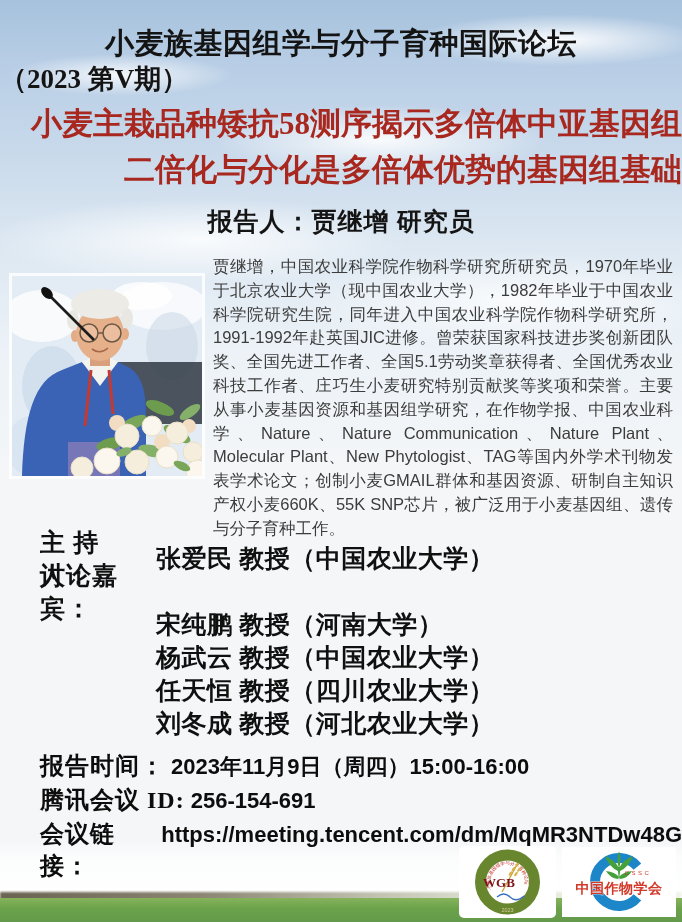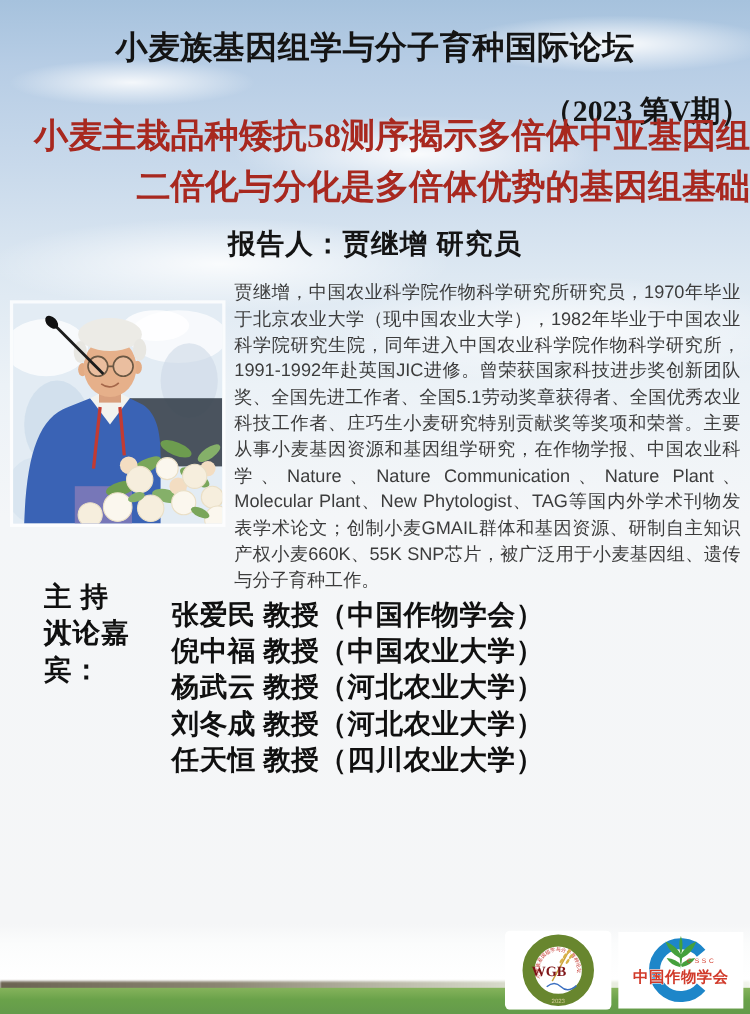--- a/index.html
+++ b/index.html
@@ -25,22 +25,22 @@
   }
   .field{
     position:absolute;left:0;right:0;bottom:0;height:24px;
     background:linear-gradient(180deg,#86b35c 0%,#6aa24a 45%,#649a4b 100%);
   }
   .forum-title{
     position:absolute;top:24px;left:0;right:0;text-align:center;
     font-size:29px;font-weight:bold;color:#141414;letter-spacing:0.5px;
   }
   .forum-session{
-    position:absolute;top:61px;left:0;right:0;text-align:right;
-    font-size:27px;font-weight:bold;color:#141414;margin-top:22px;
+    position:absolute;top:61px;left:0;right:0;text-align:left;
+    font-size:27px;font-weight:bold;color:#141414;
   }
   .talk-title{
     position:absolute;top:101px;left:0;right:0;text-align:right;
     font-size:31px;font-weight:bold;color:#a8281f;line-height:46px;
   }
   .speaker-line{
     position:absolute;top:205px;left:0;right:0;text-align:center;
     font-size:25px;font-weight:bold;color:#141414;letter-spacing:1px;
   }
   .photo{
@@ -137,40 +137,57 @@
       <ellipse cx="112" cy="176" rx="8" ry="4" fill="#85b069" transform="rotate(-20 112 176)"></ellipse>
       <ellipse cx="170" cy="190" rx="9" ry="4" fill="#7aa65a" transform="rotate(25 170 190)"></ellipse>
     </g>
   </svg>
 
   <div class="bio">贾继增，中国农业科学院作物科学研究所研究员，1970年毕业于北京农业大学（现中国农业大学），1982年毕业于中国农业科学院研究生院，同年进入中国农业科学院作物科学研究所，1991-1992年赴英国JIC进修。曾荣获国家科技进步奖创新团队奖、全国先进工作者、全国5.1劳动奖章获得者、全国优秀农业科技工作者、庄巧生小麦研究特别贡献奖等奖项和荣誉。主要从事小麦基因资源和基因组学研究，在作物学报、中国农业科学、Nature、Nature Communication、Nature Plant、Molecular Plant、New Phytologist、TAG等国内外学术刊物发表学术论文；创制小麦GMAIL群体和基因资源、研制自主知识产权小麦660K、55K SNP芯片，被广泛用于小麦基因组、遗传与分子育种工作。</div>
 
   <div class="panel">
     <div class="panel-row">
       <span class="panel-label">主 持 人：</span>
-      <span class="panel-name">张爱民 教授（中国作物学会）</span>
+      <span class="panel-name">张爱民 教授（中国农业大学）</span>
     </div>
     <div class="panel-row">
       <span class="panel-label">讨论嘉宾：</span>
-      <span class="panel-name">倪中福 教授（中国农业大学）</span>
-    </div>
-    <div class="panel-row">
-      <span class="panel-label"></span>
-      <span class="panel-name">杨武云 教授（河北农业大学）</span>
+    </div>
+    <div class="panel-row">
+      <span class="panel-label"></span>
+      <span class="panel-name">宋纯鹏 教授（河南大学）</span>
+    </div>
+    <div class="panel-row">
+      <span class="panel-label"></span>
+      <span class="panel-name">杨武云 教授（中国农业大学）</span>
+    </div>
+    <div class="panel-row">
+      <span class="panel-label"></span>
+      <span class="panel-name">任天恒 教授（四川农业大学）</span>
     </div>
     <div class="panel-row">
       <span class="panel-label"></span>
       <span class="panel-name">刘冬成 教授（河北农业大学）</span>
     </div>
-    <div class="panel-row">
-      <span class="panel-label"></span>
-      <span class="panel-name">任天恒 教授（四川农业大学）</span>
-    </div>
   </div>
 
+  <div class="info">
+    <div class="info-row">
+      <span class="info-label">报告时间：</span>
+      <span class="info-value">2023年11月9日（周四）15:00-16:00</span>
+    </div>
+    <div class="info-row">
+      <span class="info-label">腾讯会议 ID:</span>
+      <span class="info-value">256-154-691</span>
+    </div>
+    <div class="info-row">
+      <span class="info-label">会议链接：</span>
+      <span class="info-value">https://meeting.tencent.com/dm/MqMR3NTDw48G</span>
+    </div>
+  </div>
 
   <svg class="logo logo-wgb" viewBox="0 0 97 72" xmlns="http://www.w3.org/2000/svg">
     <rect width="97" height="72" rx="5" fill="#ffffff"></rect>
     <circle cx="48.5" cy="36" r="27" fill="#ffffff" stroke="#68862e" stroke-width="11"></circle>
     <defs>
       <path id="wgbArc" d="M33.3,44.8 A17.5,17.5 0 1 1 63.7,44.8" fill="none"></path>
     </defs>
     <text font-size="4.6" fill="#c22a22" font-family="Liberation Sans, sans-serif">
       <textPath href="#wgbArc" startOffset="2">小麦族基因组学与分子育种论坛</textPath>
     </text>

